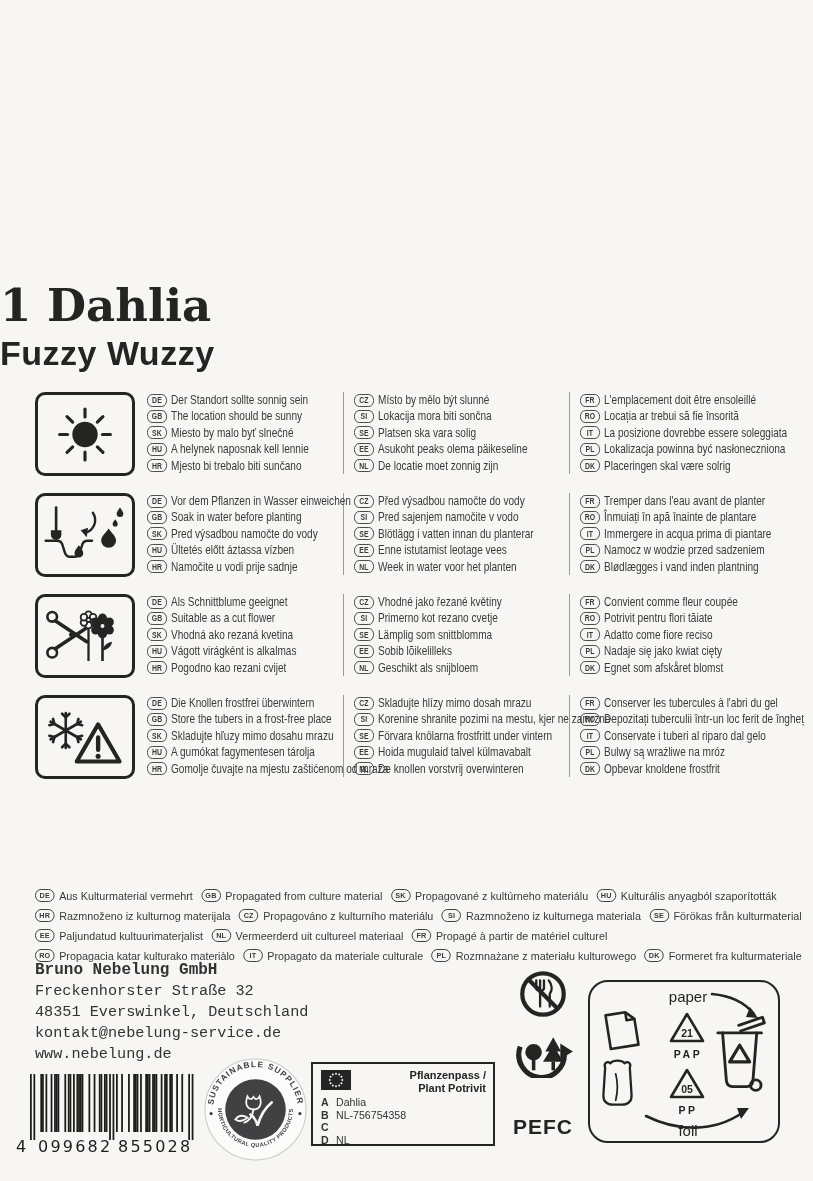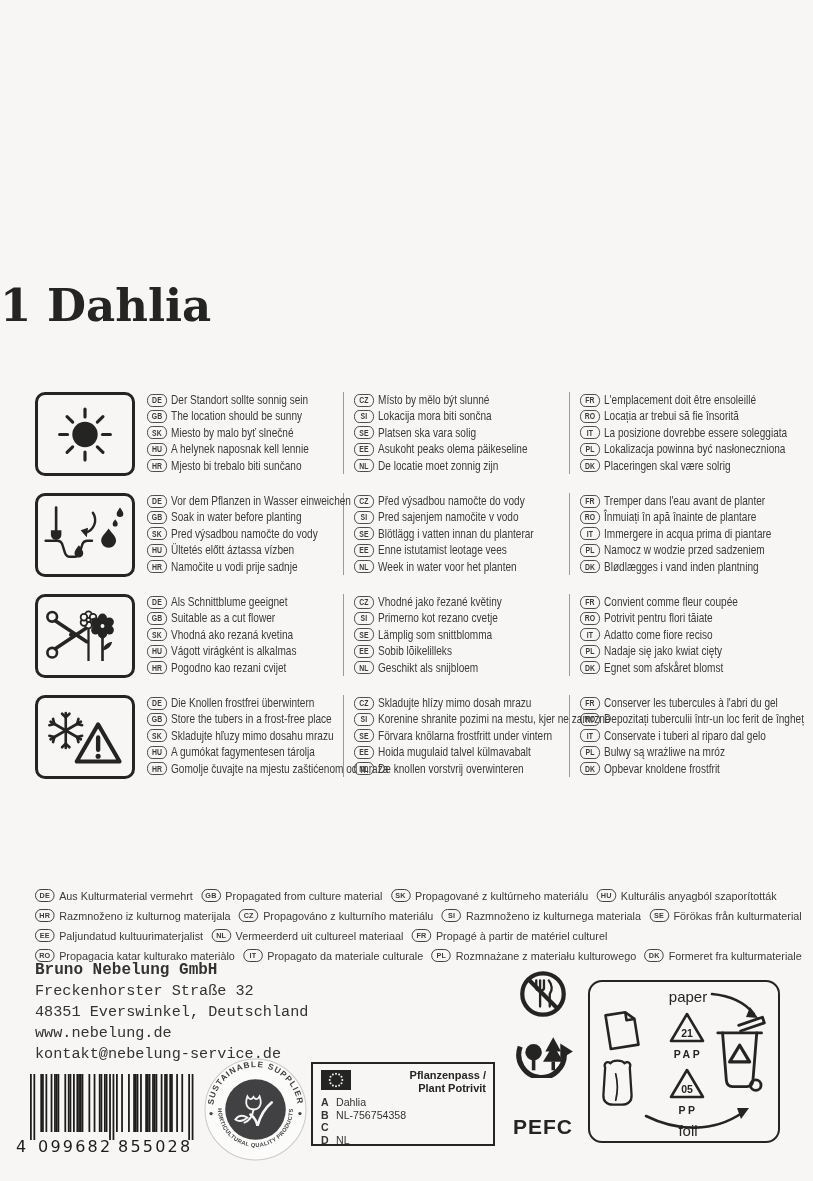--- a/index.html
+++ b/index.html
@@ -61,21 +61,21 @@
 
   .nofood{position:absolute;left:516px;top:967px;width:54px;height:54px;}
   .pefc{position:absolute;left:501px;top:1028px;width:84px;display:flex;flex-direction:column;
         align-items:center;color:#242423;gap:36px;}
   .pefc-svg{width:66px;height:50px;}
   .pefc-name{font-weight:bold;font-size:21px;letter-spacing:1px;line-height:1;margin-top:2px;}
   .pefc-cert{font-size:8.4px;margin-top:9px;}
   .pefc-pack{font-size:9.5px;margin-top:14px;}
 
   .recycle-box{position:absolute;left:588px;top:980px;width:192px;height:163px;
-               border:2.5px solid #242423;border-radius:14px;box-sizing:border-box;}
+               border:2.5px solid #242423;border-radius:20px;box-sizing:border-box;}
   .rc-svg{position:absolute;left:-2px;top:-2px;width:192px;height:163px;}
   .rc-label{font-size:15px;fill:#242423;}
   .rc-num{font-weight:bold;font-size:10.5px;fill:#242423;}
   .rc-mat{font-weight:bold;font-size:10.5px;letter-spacing:2.5px;fill:#242423;}
 </style>
 </head>
 <body>
 
 <svg aria-hidden="true" style="position:absolute;width:0;height:0">
 <defs>
@@ -214,20 +214,21 @@
     <polygon points="55,16 68,37 42,37" fill="#242423"></polygon>
     <rect x="52.8" y="37" width="4.5" height="11" fill="#242423"></rect>
   </g>
 </defs>
 </svg>
 
 <div class="page">
 
   <header class="title-block">
     <div class="t1">1 Dahlia</div>
+    <div class="t2">Fuzzy Wuzzy</div>
   </header>
 
   <section class="care">
       <div class="care-row">
         <div class="icon-box">
           <svg class="care-ic" viewBox="0 0 96 72">
             <use href="#sym-sun"></use>
           </svg>
         </div>
         <div class="care-col c1">
@@ -599,22 +600,22 @@
             <span class="badge">DK</span>
             <span class="txt">Formeret fra kulturmateriale</span>
           </span></div>
       </div>
     </section>
 
   <div class="company">
     <div class="name">Bruno Nebelung GmbH</div>
     <div>Freckenhorster Straße 32</div>
     <div>48351 Everswinkel, Deutschland</div>
+    <div>kontakt@nebelung-service.de</div>
     <div>www.nebelung.de</div>
-    <div>kontakt@nebelung-service.de</div>
   </div>
 
   <div class="barcode">
     <svg class="bc-svg" viewBox="0 0 192 86">
       <g id="bc-bars" fill="#1c1c1b" transform="translate(16,2)">
           <rect x="0.00" y="0" width="1.77" height="66"></rect>
           <rect x="3.44" y="0" width="1.77" height="66"></rect>
           <rect x="10.32" y="0" width="1.77" height="58"></rect>
           <rect x="12.04" y="0" width="1.77" height="58"></rect>
           <rect x="15.48" y="0" width="1.77" height="58"></rect>

